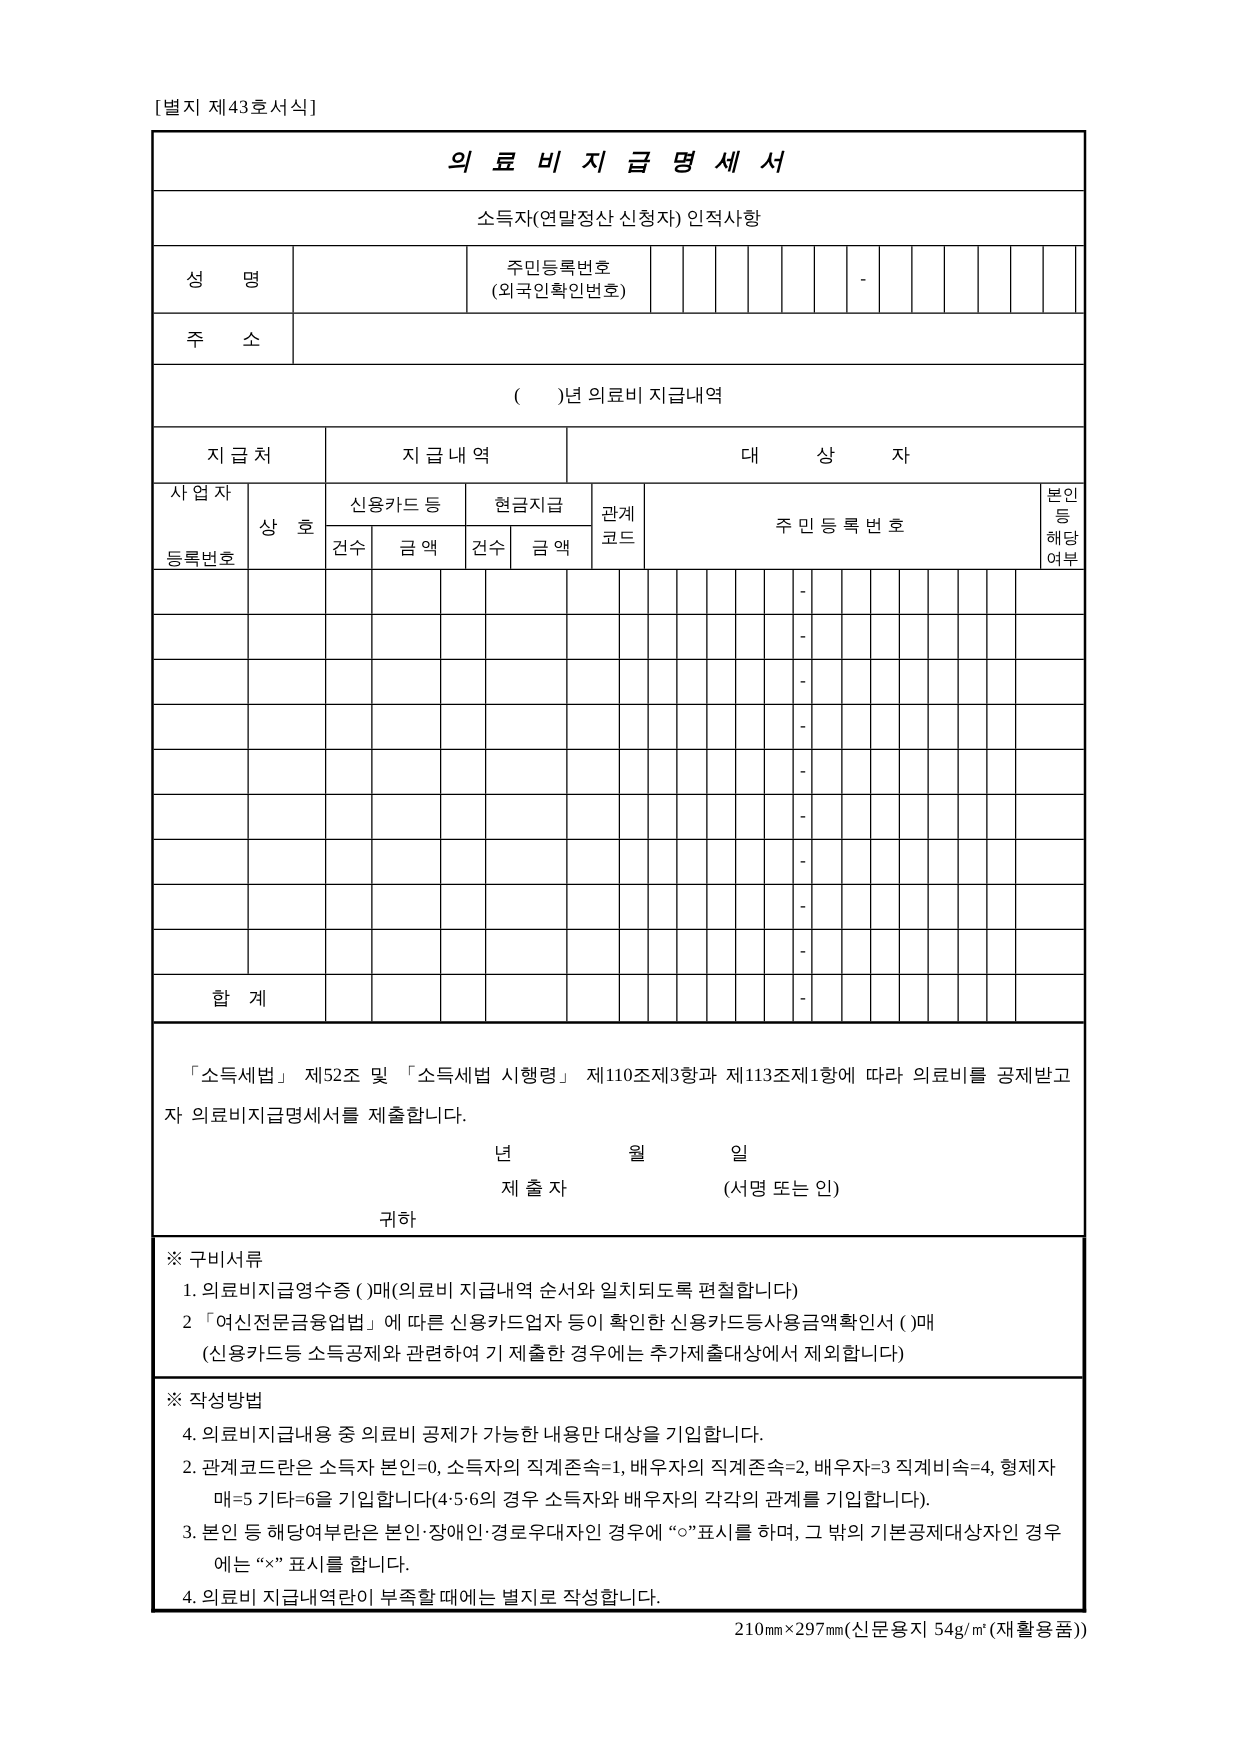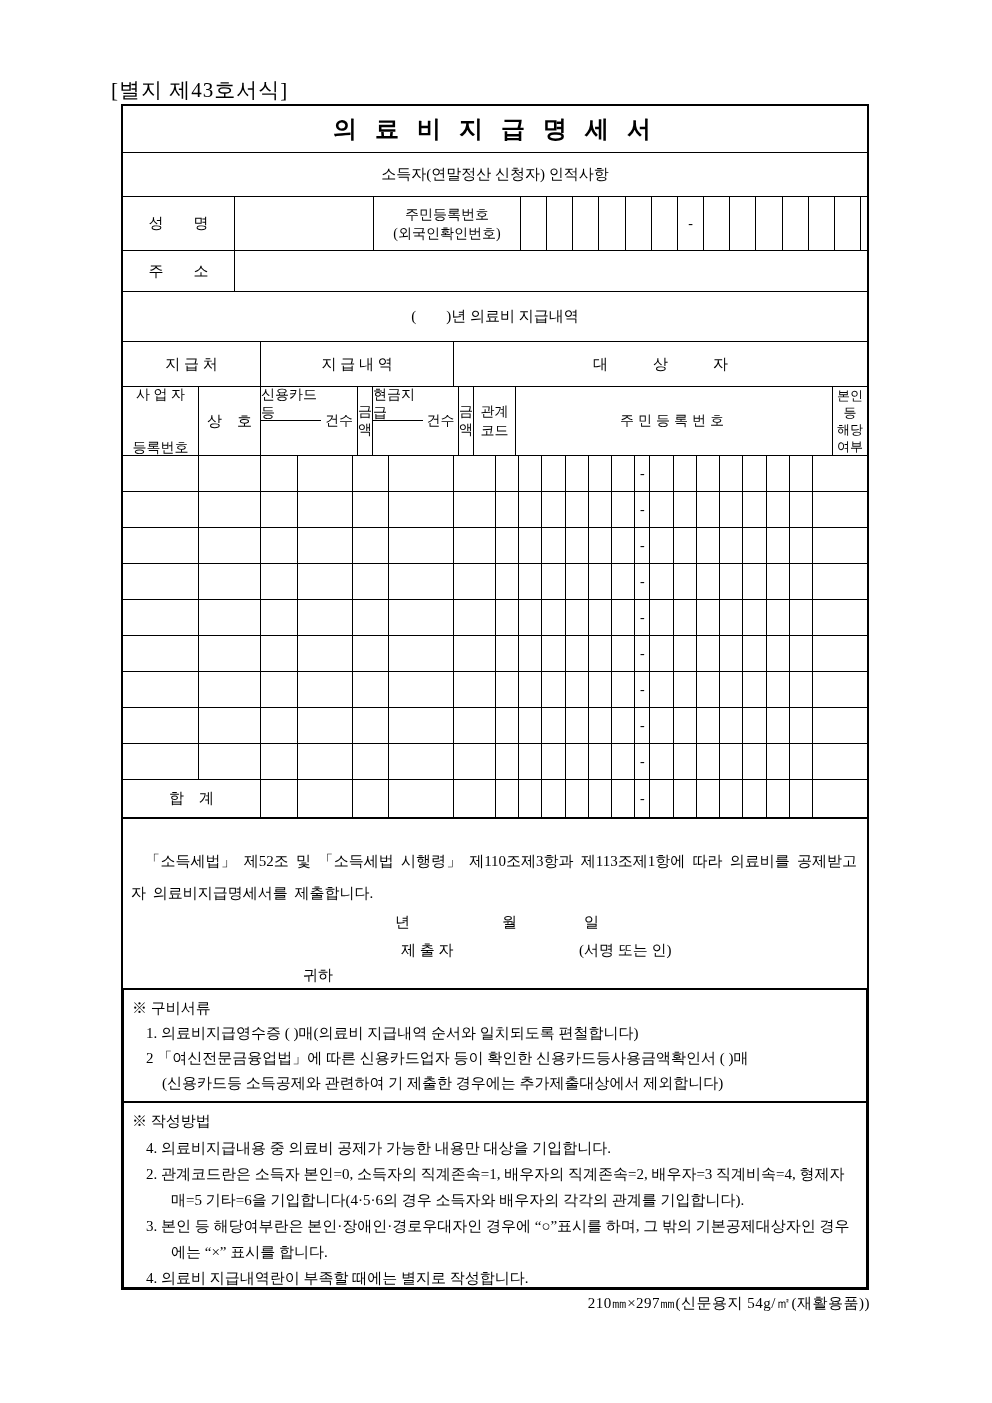--- a/index.html
+++ b/index.html
@@ -1,48 +1,48 @@
 <!DOCTYPE html>
 <html><head>
 <meta charset="utf-8">
 <style>
   * { box-sizing: border-box; margin: 0; padding: 0; }
   body { background: #fff; font-family: "Liberation Serif", "DejaVu Serif", serif; color: #000; }
   .page { position: relative; width: 992px; height: 1403px; background: #fff; overflow: hidden; }
 
-  .doc-label { position: absolute; left: 111px; top: 76px; font-size: 21px; letter-spacing: 1px; }
+  .doc-label { position: absolute; left: 124px; top: 76px; font-size: 15px; letter-spacing: 1px; }
 
   
   .main-box { position: absolute; left: 121px; top: 104px; width: 748px; height: 886px;
               border: 2px solid #000; background: #fff; }
   .row { display: flex; border-bottom: 1px solid #000; width: 100%; }
   .c { border-right: 1px solid #000; height: 100%; }
   .c.last { border-right: none; flex: 1; }
   .center { display: flex; align-items: center; justify-content: center; text-align: center; }
   .col2 { display: flex; flex-direction: column; align-items: center; justify-content: center; text-align: center; }
 
-  .title-row { height: 47px; font-size: 24px; font-weight: bold; letter-spacing: 6px; }
+  .title-row { height: 47px; font-size: 19px; font-weight: bold; letter-spacing: 6px; font-style: italic; }
   .subtitle-row { height: 44px; font-size: 15px; }
   .name-row { height: 54px; }
   .addr-row { height: 41px; }
   .year-row { height: 50px; font-size: 15px; white-space: pre; }
   .ghdr-row { height: 45px; font-size: 15px; }
   .chdr-row { height: 69px; font-size: 14px; }
 
   .w76 { width: 76px; gap: 34px; } .w62 { width: 62px; } .w37 { width: 37px; } .w55 { width: 55px; }
   .w36 { width: 36px; } .w65 { width: 65px; } .w42 { width: 42px; } .w317 { width: 317px; }
   .w92 { width: 112px; } .w139 { width: 139px; } .w147 { width: 147px; }
   .w138 { width: 138px; } .w193 { width: 193px; }
 
   .lbl { font-size: 15px; white-space: pre; }
   .two-line { font-size: 14px; line-height: 19px; }
   .small { font-size: 13px; line-height: 17px; }
 
   
-  .grp { display: flex; }
+  .grp { display: flex; flex-direction: column; }
   .grp .grp-top { height: 34px; border-bottom: 1px solid #000; display: flex; align-items: center; justify-content: center; }
   .grp .grp-bottom { flex: 1; display: flex; }
   .grp .grp-bottom .sub { display: flex; align-items: center; justify-content: center; border-right: 1px solid #000; }
   .grp .grp-bottom .sub:last-child { border-right: none; }
 
   
   .rrn-strip { display: flex; height: 100%; }
   .rrn-strip .rc { border-right: 1px solid #000; }
   .rrn-strip .rc:last-child { border-right: none; }
   .rrn-strip .dash { display: flex; align-items: center; justify-content: center; font-size: 14px; }

